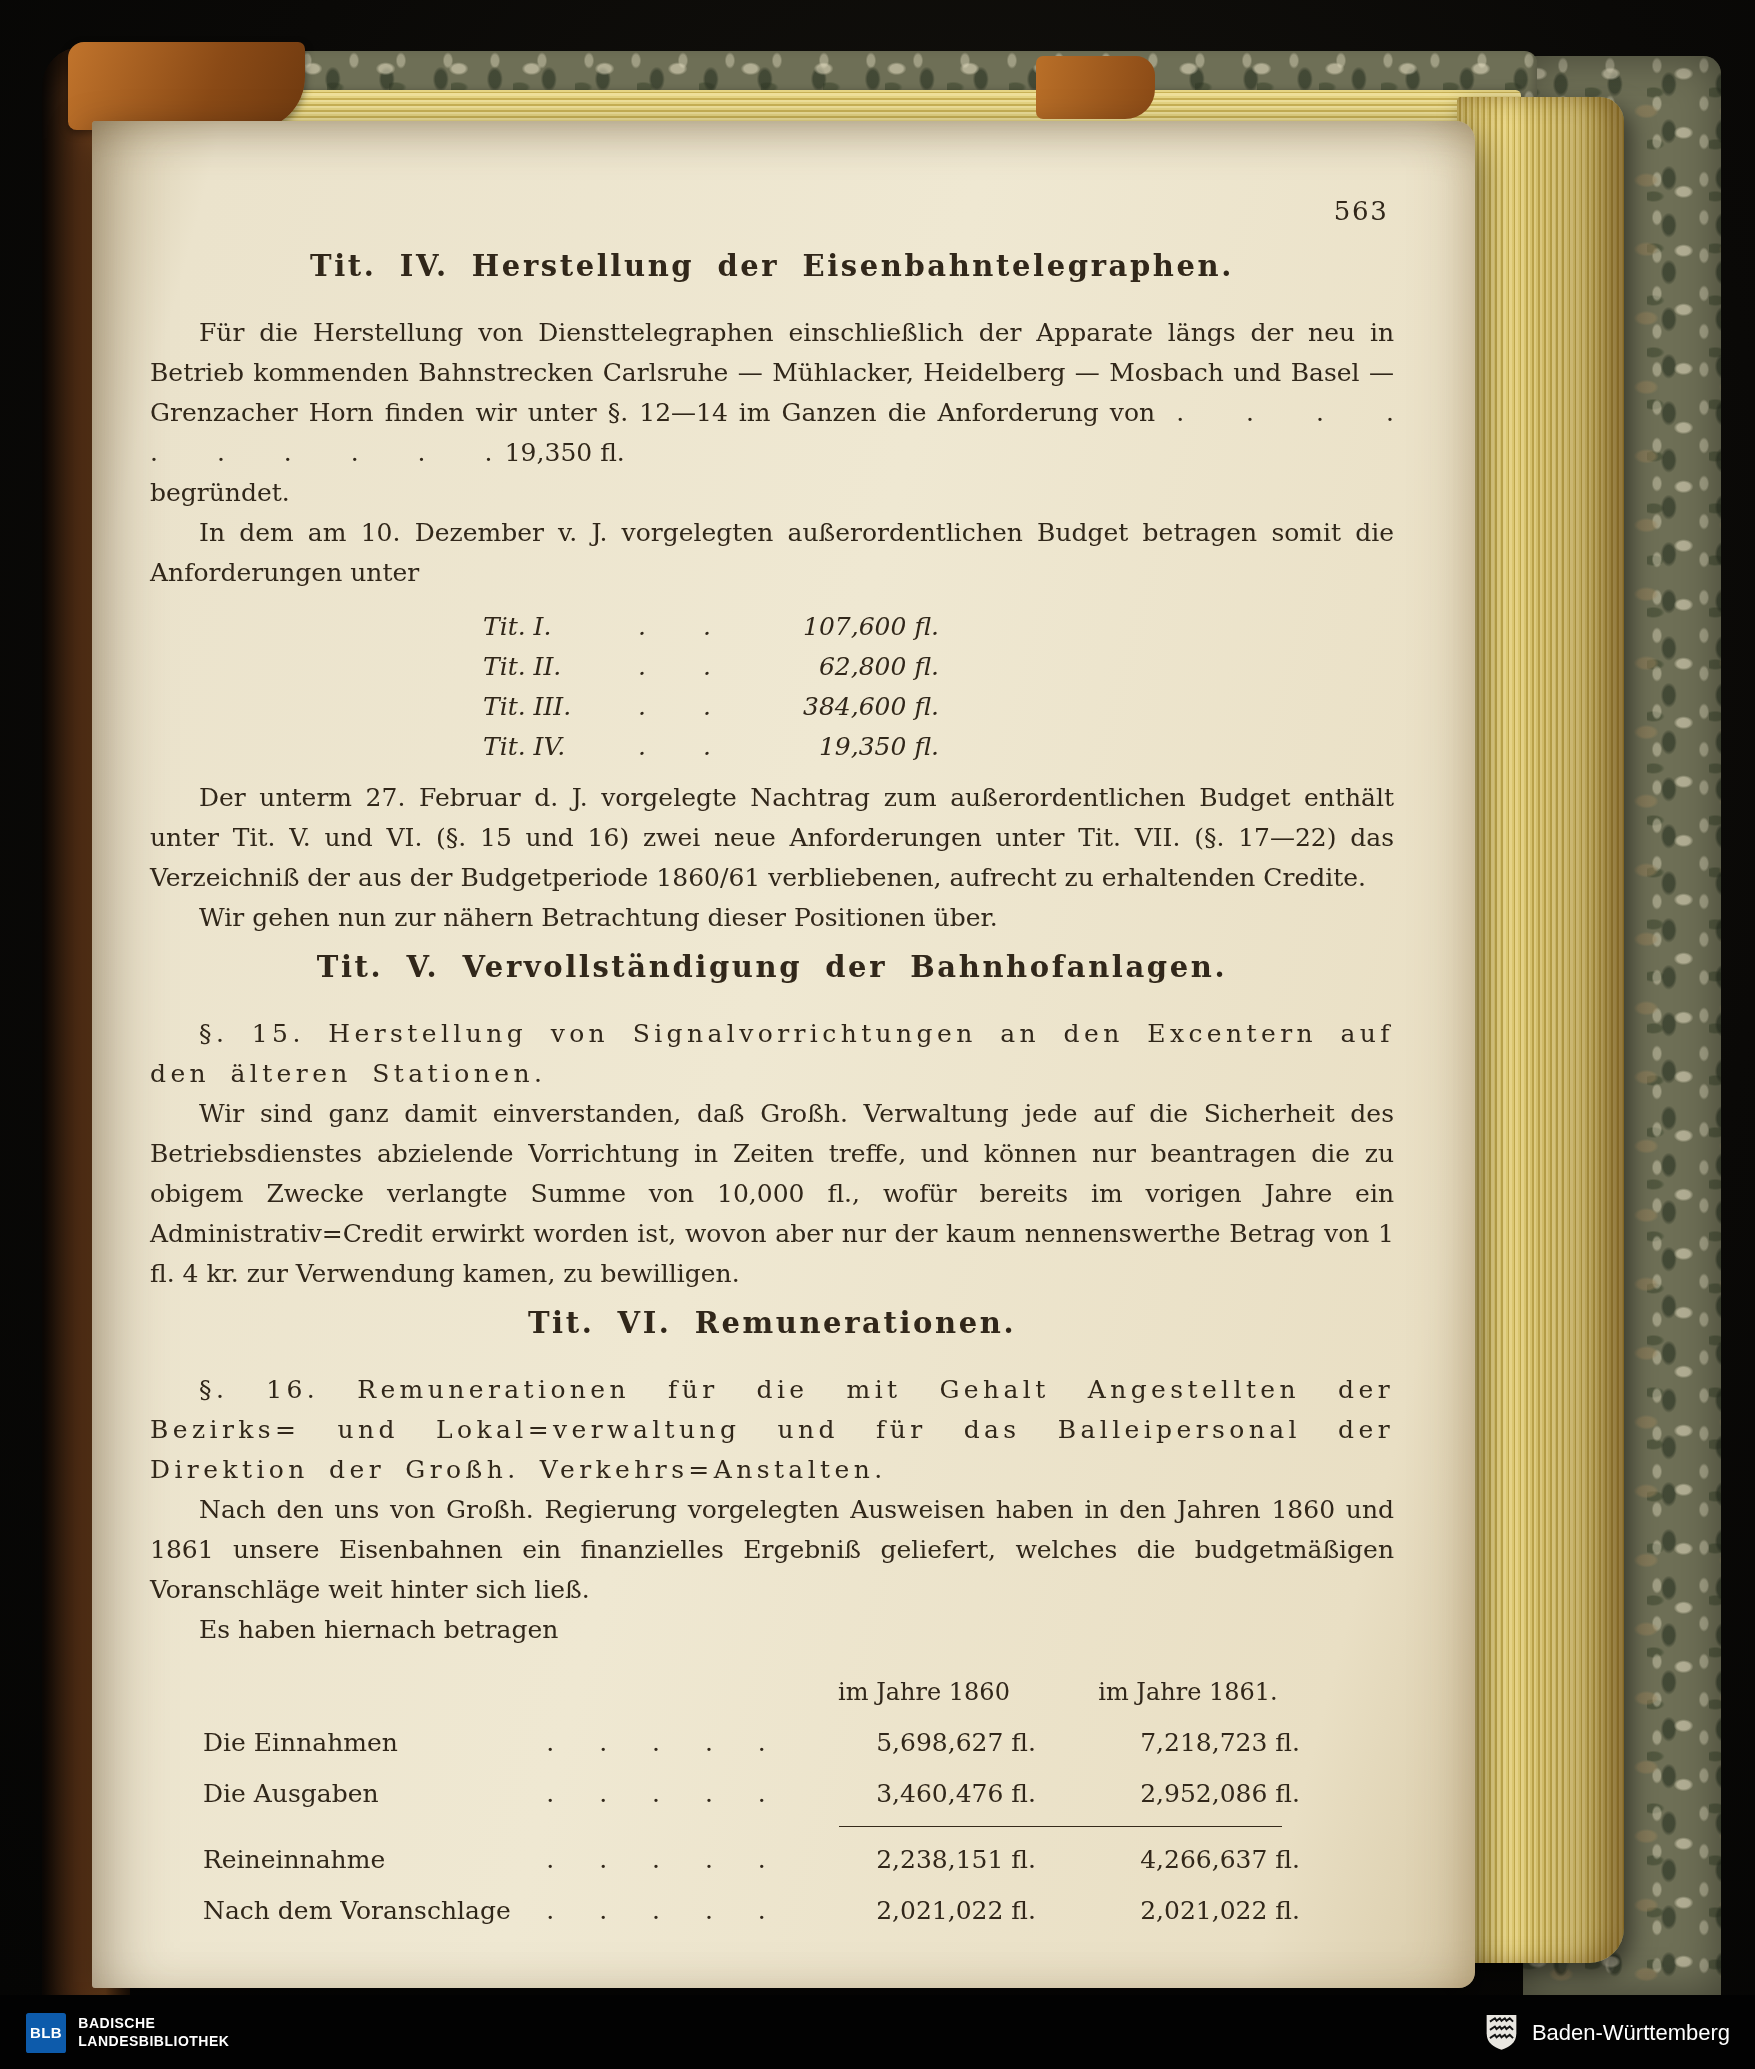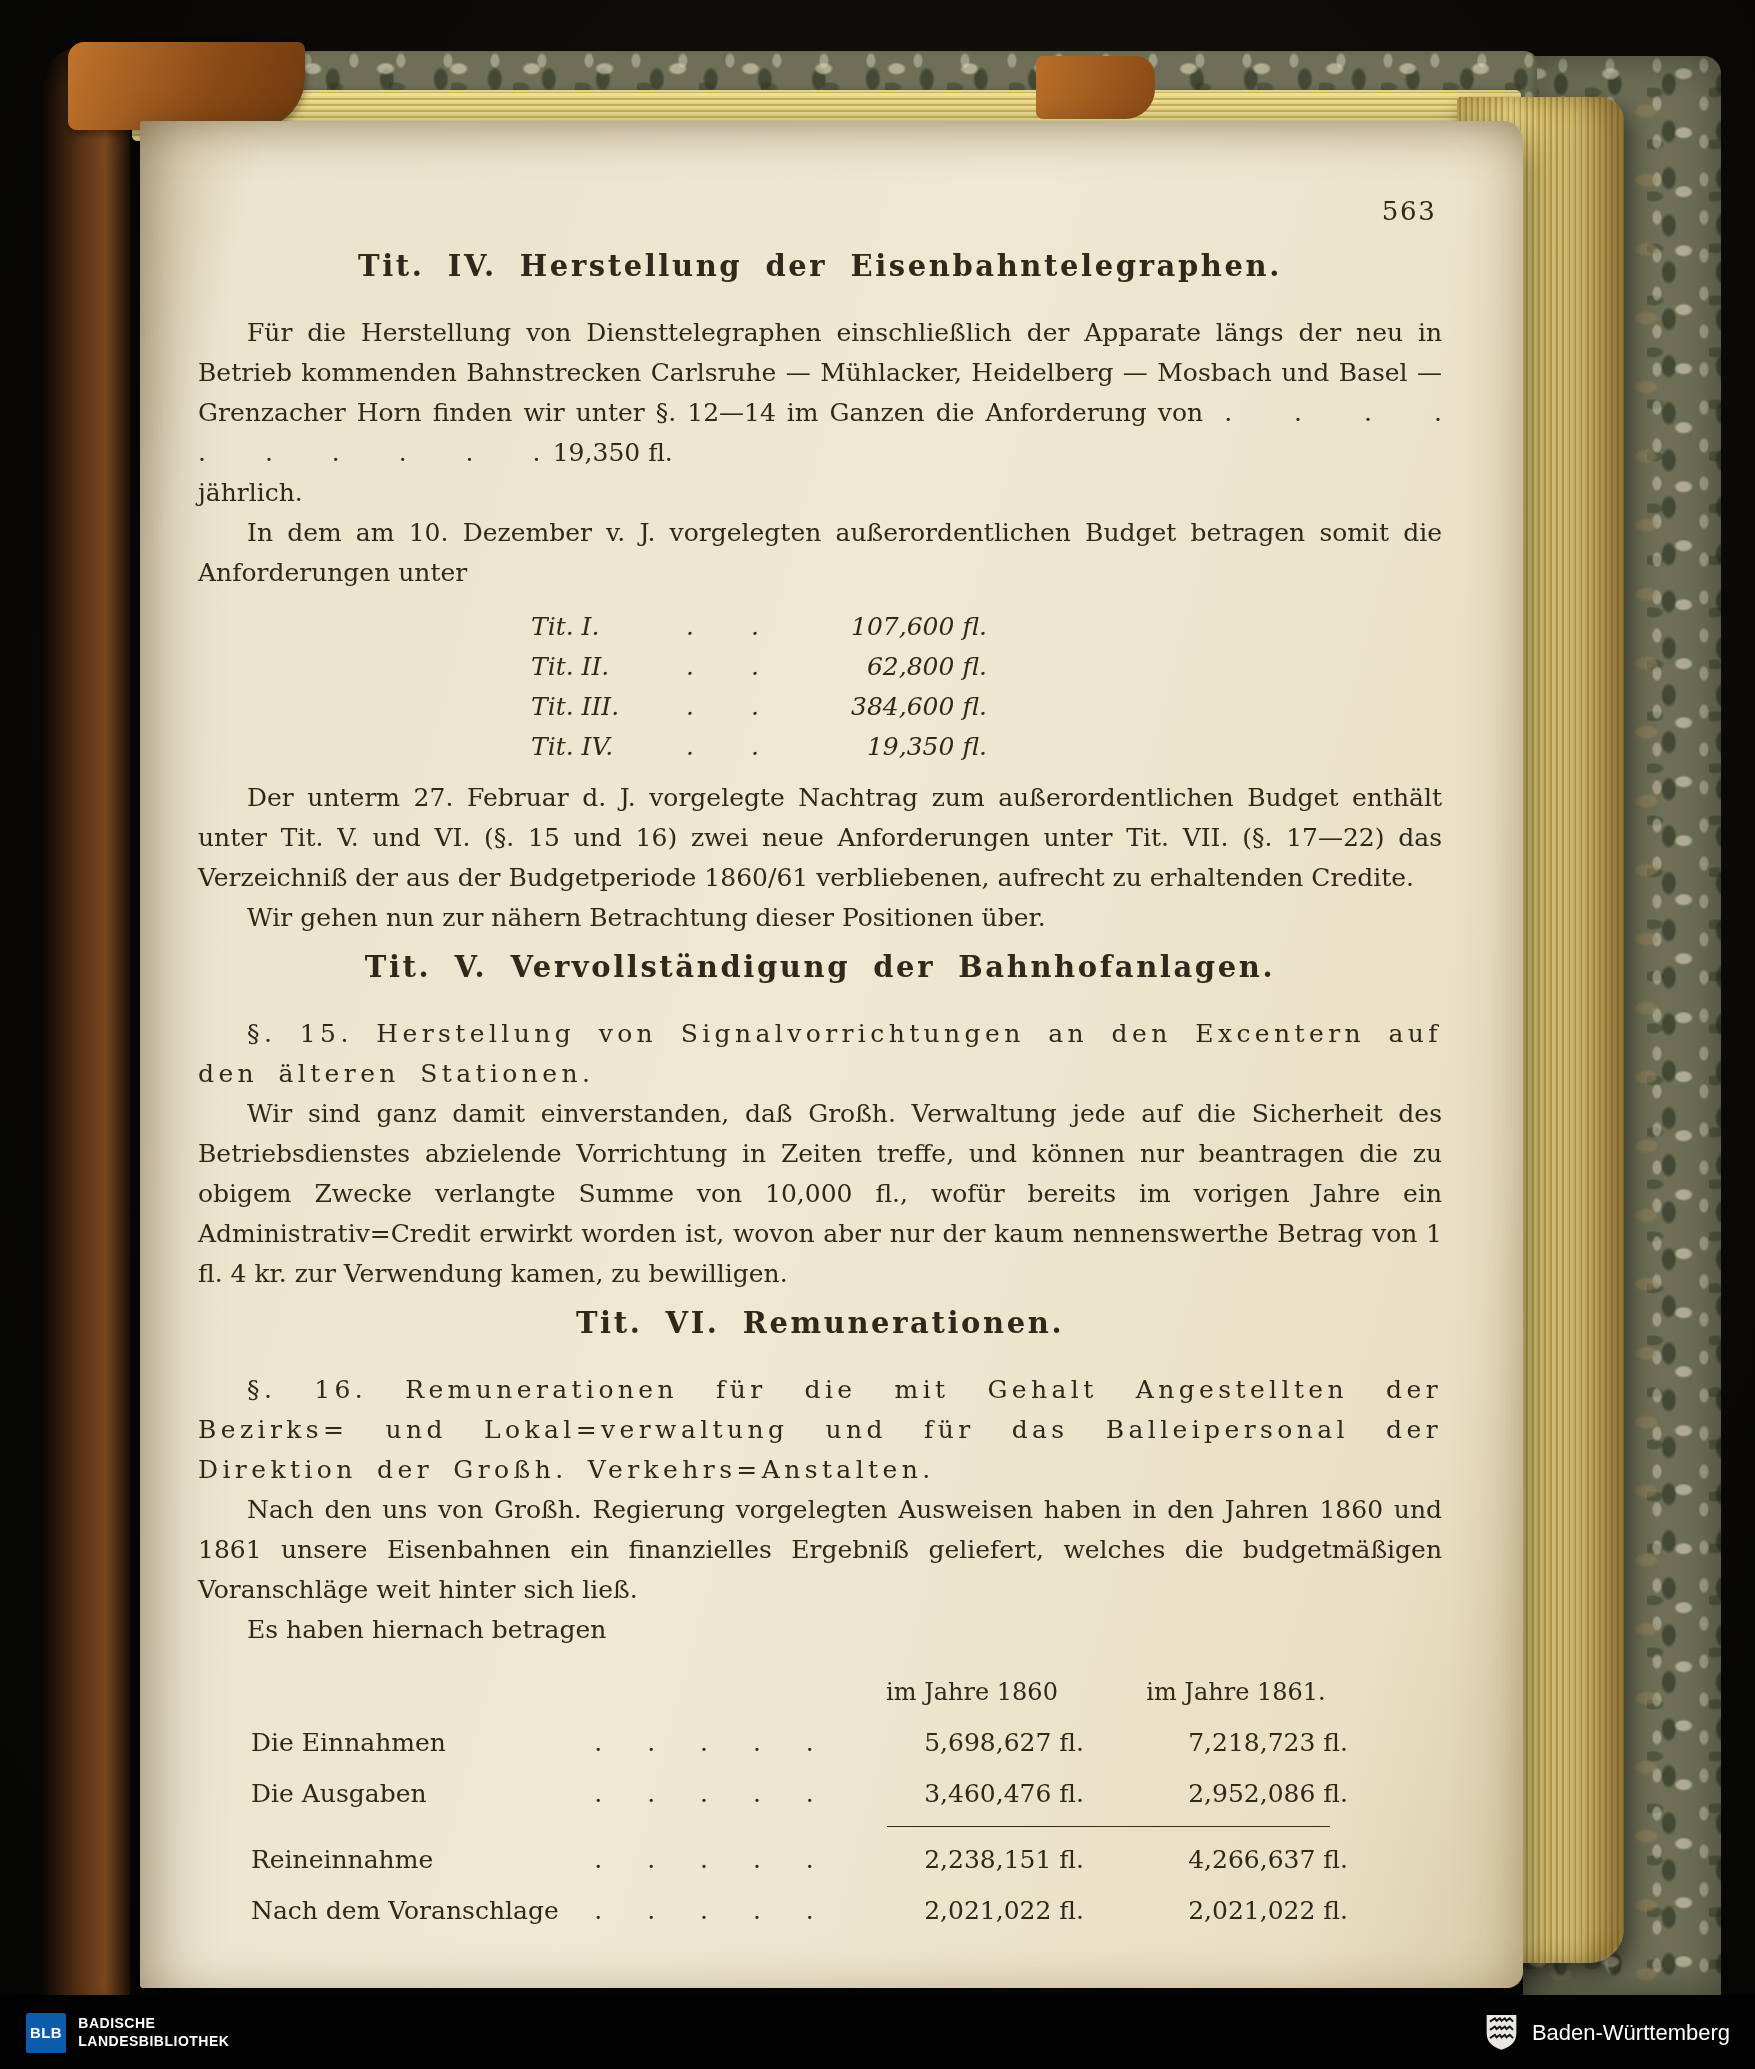--- a/index.html
+++ b/index.html
@@ -50,21 +50,21 @@
     box-shadow:inset 0 17.6px 26px rgba(0,0,0,.5);}
 
   
   .page{position:absolute;left:92px;top:121px;width:1383px;bottom:7px;z-index:3;
     background:linear-gradient(105deg,#d8ccae 0%,#ebe3cc 7%,#efe8d2 48%,#e9dfc4 88%,#d8caa8 100%);
     border-radius:3.5px 19.3px 16px 3.5px;
     box-shadow:
       inset 42px 0 66px -33px rgba(80,55,25,.5),
       inset -33px 0 57px -28px rgba(120,90,40,.4),
       inset 0 37px 53px -37px rgba(95,75,40,.45),
-      0 17.6px 40px rgba(0,0,0,.55); margin-left: 48px;}
+      0 17.6px 40px rgba(0,0,0,.55);}
   .content{position:absolute;left:58px;right:81px;top:75px;color:#31271a;}
 
   .pagenum{text-align:right;font-size:26px;letter-spacing:1.8px;margin:0 5.3px 23px 0;}
 
   .tit-heading{font-size:29px;font-weight:700;text-align:center;
     letter-spacing:2.6px;word-spacing:10.5px;margin:12.3px 0 30px;}
 
   .body{font-size:25px;line-height:40px;margin:0;text-align:justify;}
   .ind{text-indent:49px;}
   .noind{text-indent:0;text-align:left;}
@@ -116,21 +116,21 @@
   <div class="spine"></div>
 
   <div class="page">
     <div class="content">
 
       <div class="pagenum">563</div>
 
       <h1 class="tit-heading">Tit. IV. Herstellung der Eisenbahntelegraphen.</h1>
 
       <p class="body ind"><span>Für die Herstellung von Diensttelegraphen einschließlich der Apparate längs der neu in Betrieb kommenden Bahnstrecken Carlsruhe — Mühlacker, Heidelberg — Mosbach und Basel — Grenzacher Horn finden wir unter §. 12—14 im Ganzen die Anforderung von</span><span class="leader-inline">. . . . . . . . . .</span><span class="nowrap">19,350 fl.</span></p>
-      <p class="body noind">jährlich.</p>
+      <p class="body noind">begründet.</p>
 
       <p class="body ind">In dem am 10. Dezember v. J. vorgelegten außerordentlichen Budget betragen somit die Anforderungen unter</p>
 
       <div class="tit-table">
         <div class="tt-row">
           <span class="tt-label">Tit. I.</span>
           <span class="tt-leader">. . . .</span>
           <span class="tt-amount">107,600 fl.</span>
         </div>
         <div class="tt-row">

